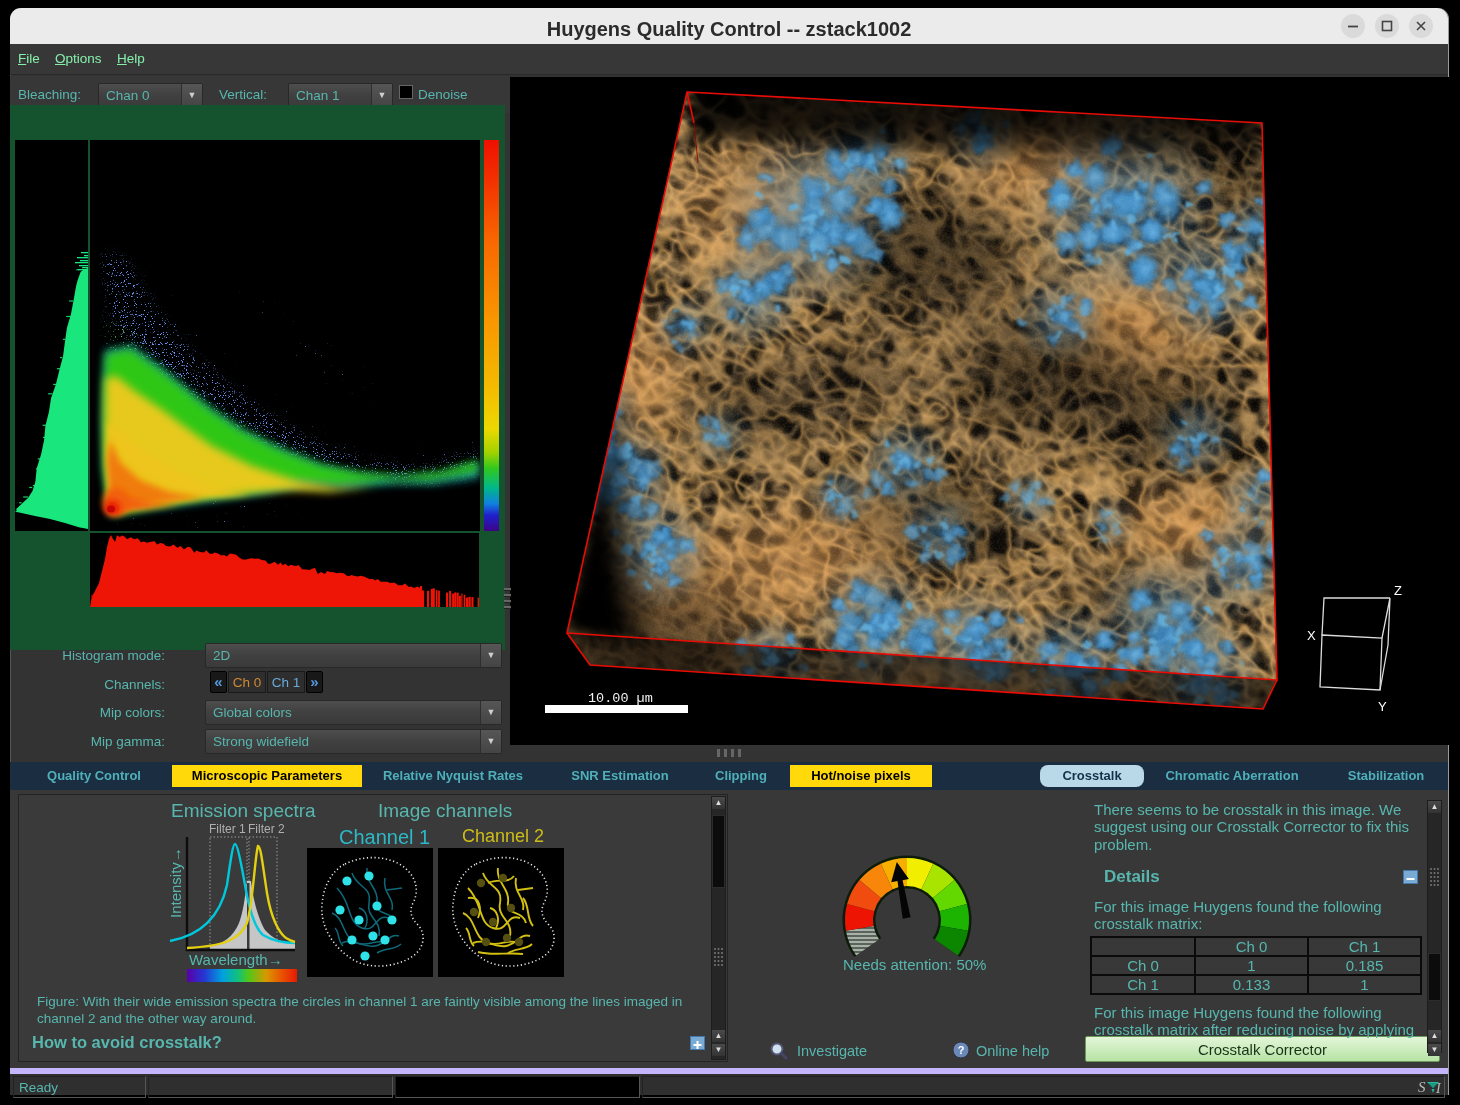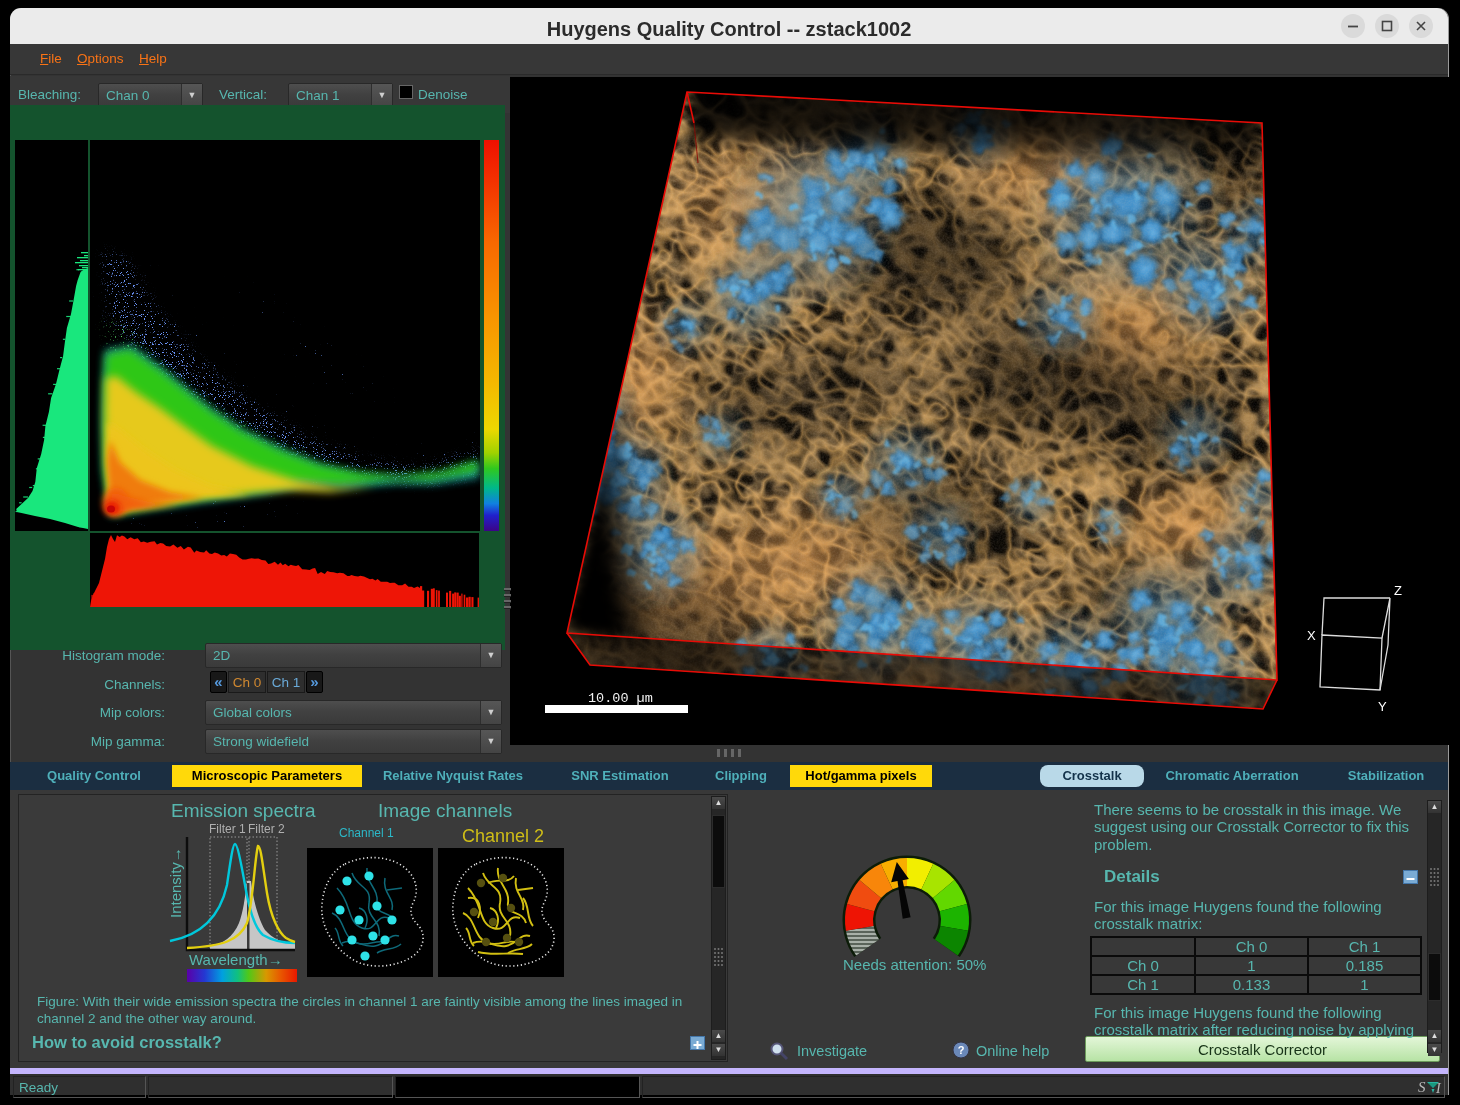--- a/index.html
+++ b/index.html
@@ -12,21 +12,21 @@
   
   #titlebar { position:absolute; left:0; top:0; width:100%; height:36px;
     background:#ebebeb; border-radius:11px 11px 0 0; }
   #titletext { position:absolute; width:100%; top:10px; text-align:center;
     font-size:20px; font-weight:bold; color:#2b2b2b; }
   .winbtn { position:absolute; top:6px; width:24px; height:24px; border-radius:12px;
     background:#dadada; color:#444; text-align:center; }
   
   #menubar { position:absolute; left:0; top:36px; width:100%; height:31px;
     background:#373737; border-bottom:1px solid #2a2a2a; }
-  .menuitem { position:absolute; top:7px; color:#f97316; font-size:13.5px;margin-left:22px; }
+  .menuitem { position:absolute; top:7px; color:#86efac; font-size:13.5px; }
   .menuitem span { text-decoration:underline; }
   
   #ctrlrow { position:absolute; left:0; top:68px; width:500px; height:37px; background:#373737; }
   .tealtxt { color:#57b7af; }
   .combo { position:absolute; height:25px; border:1px solid #282828;
     background:linear-gradient(#4e4e4e,#414141 45%,#3a3a3a);
     border-radius:2px; color:#57b7af; font-size:13.5px; }
   .combo .lbl { position:absolute; left:7px; top:4px; }
   .combo .arr { position:absolute; right:0; top:0; width:21px; height:100%;
     border-left:1px solid #2e2e2e; background:linear-gradient(#565656,#444);
@@ -880,21 +880,21 @@
     <div style="position:absolute; left:7px; width:3px; height:8px; background:#666;"></div>
     <div style="position:absolute; left:14px; width:3px; height:8px; background:#666;"></div>
     <div style="position:absolute; left:21px; width:3px; height:8px; background:#666;"></div>
   </div>
   <div id="tabbar">
     <div class="tab" style="left:14px; width:140px;">Quality Control</div>
     <div class="tab yellow" style="left:162px; width:190px;">Microscopic Parameters</div>
     <div class="tab" style="left:354px; width:178px;">Relative Nyquist Rates</div>
     <div class="tab" style="left:534px; width:152px;">SNR Estimation</div>
     <div class="tab" style="left:688px; width:86px;">Clipping</div>
-    <div class="tab yellow" style="left:780px; width:142px;">Hot/gamma pixels</div>
+    <div class="tab yellow" style="left:780px; width:142px;">Hot/noise pixels</div>
     <div class="tab" style="left:924px; width:102px;margin-top:29px;">Bleaching</div>
     <div class="tab blue" style="left:1030px; width:104px;border-radius:8px;">Crosstalk</div>
     <div class="tab" style="left:1136px; width:172px;">Chromatic Aberration</div>
     <div class="tab" style="left:1310px; width:132px;">Stabilization</div>
   </div>
   <div id="bottomzone">
     <div id="leftbox">
       <div class="abs tealtxt" style="left:152px; top:5px; font-size:19px;">Emission spectra</div>
       <div class="abs tealtxt" style="left:359px; top:5px; font-size:19px;">Image channels</div>
       <svg id="spectra" class="abs" style="left:148px; top:28px;" width="152" height="164">
@@ -916,21 +916,21 @@
 <stop offset="0.32" stop-color="#00a0e0"></stop>
               <stop offset="0.46" stop-color="#10c080"></stop>
 <stop offset="0.56" stop-color="#50c818"></stop>
               <stop offset="0.72" stop-color="#d89800"></stop>
 <stop offset="0.85" stop-color="#e85800"></stop>
               <stop offset="1" stop-color="#e81800"></stop>
 </linearGradient>
           </defs>
           <rect x="20" y="146" width="110" height="13" fill="url(#rnb)"></rect>
         </svg>
-      <div class="abs" style="left:320px; top:31px; font-size:12px; color:#2cb8c8;">Channel 1</div>
+      <div class="abs" style="left:320px; top:31px; font-size:20px; color:#2cb8c8;">Channel 1</div>
       <div class="abs" style="left:443px; top:31px; font-size:18px; color:#cfbd17;">Channel 2</div>
       <div class="blackpanel" style="left:288px; top:53px; width:126px; height:129px;">
         <svg id="cell1" width="126" height="129">
             <path d="M38,16 C58,6 84,8 98,20 C110,30 112,44 106,55 C102,63 104,70 111,77 C120,87 117,102 103,110 C86,120 60,121 45,111 C26,99 13,78 15,57 C16,40 24,23 38,16 Z" fill="none" stroke="#e8e8e8" stroke-width="1.6" stroke-dasharray="1.2,2.6"></path>
             <path d="M30,40 C45,55 40,75 55,80 C70,85 68,65 82,70" fill="none" stroke="#0e6a7a" stroke-width="1.5"></path>
             <path d="M45,25 C50,40 65,38 62,55 C59,70 75,72 72,88" fill="none" stroke="#0e6a7a" stroke-width="1.5"></path>
             <path d="M25,65 C38,70 35,90 50,95 C62,99 70,90 80,95" fill="none" stroke="#0e6a7a" stroke-width="1.5"></path>
             <path d="M60,20 C58,35 72,40 70,55 C68,68 85,62 88,75" fill="none" stroke="#0e6a7a" stroke-width="1.5"></path>
             <path d="M35,95 C48,90 55,100 68,98 C80,96 82,85 92,88" fill="none" stroke="#0e6a7a" stroke-width="1.5"></path>
             <path d="M78,30 C75,45 88,50 85,62" fill="none" stroke="#0e6a7a" stroke-width="1.5"></path>

